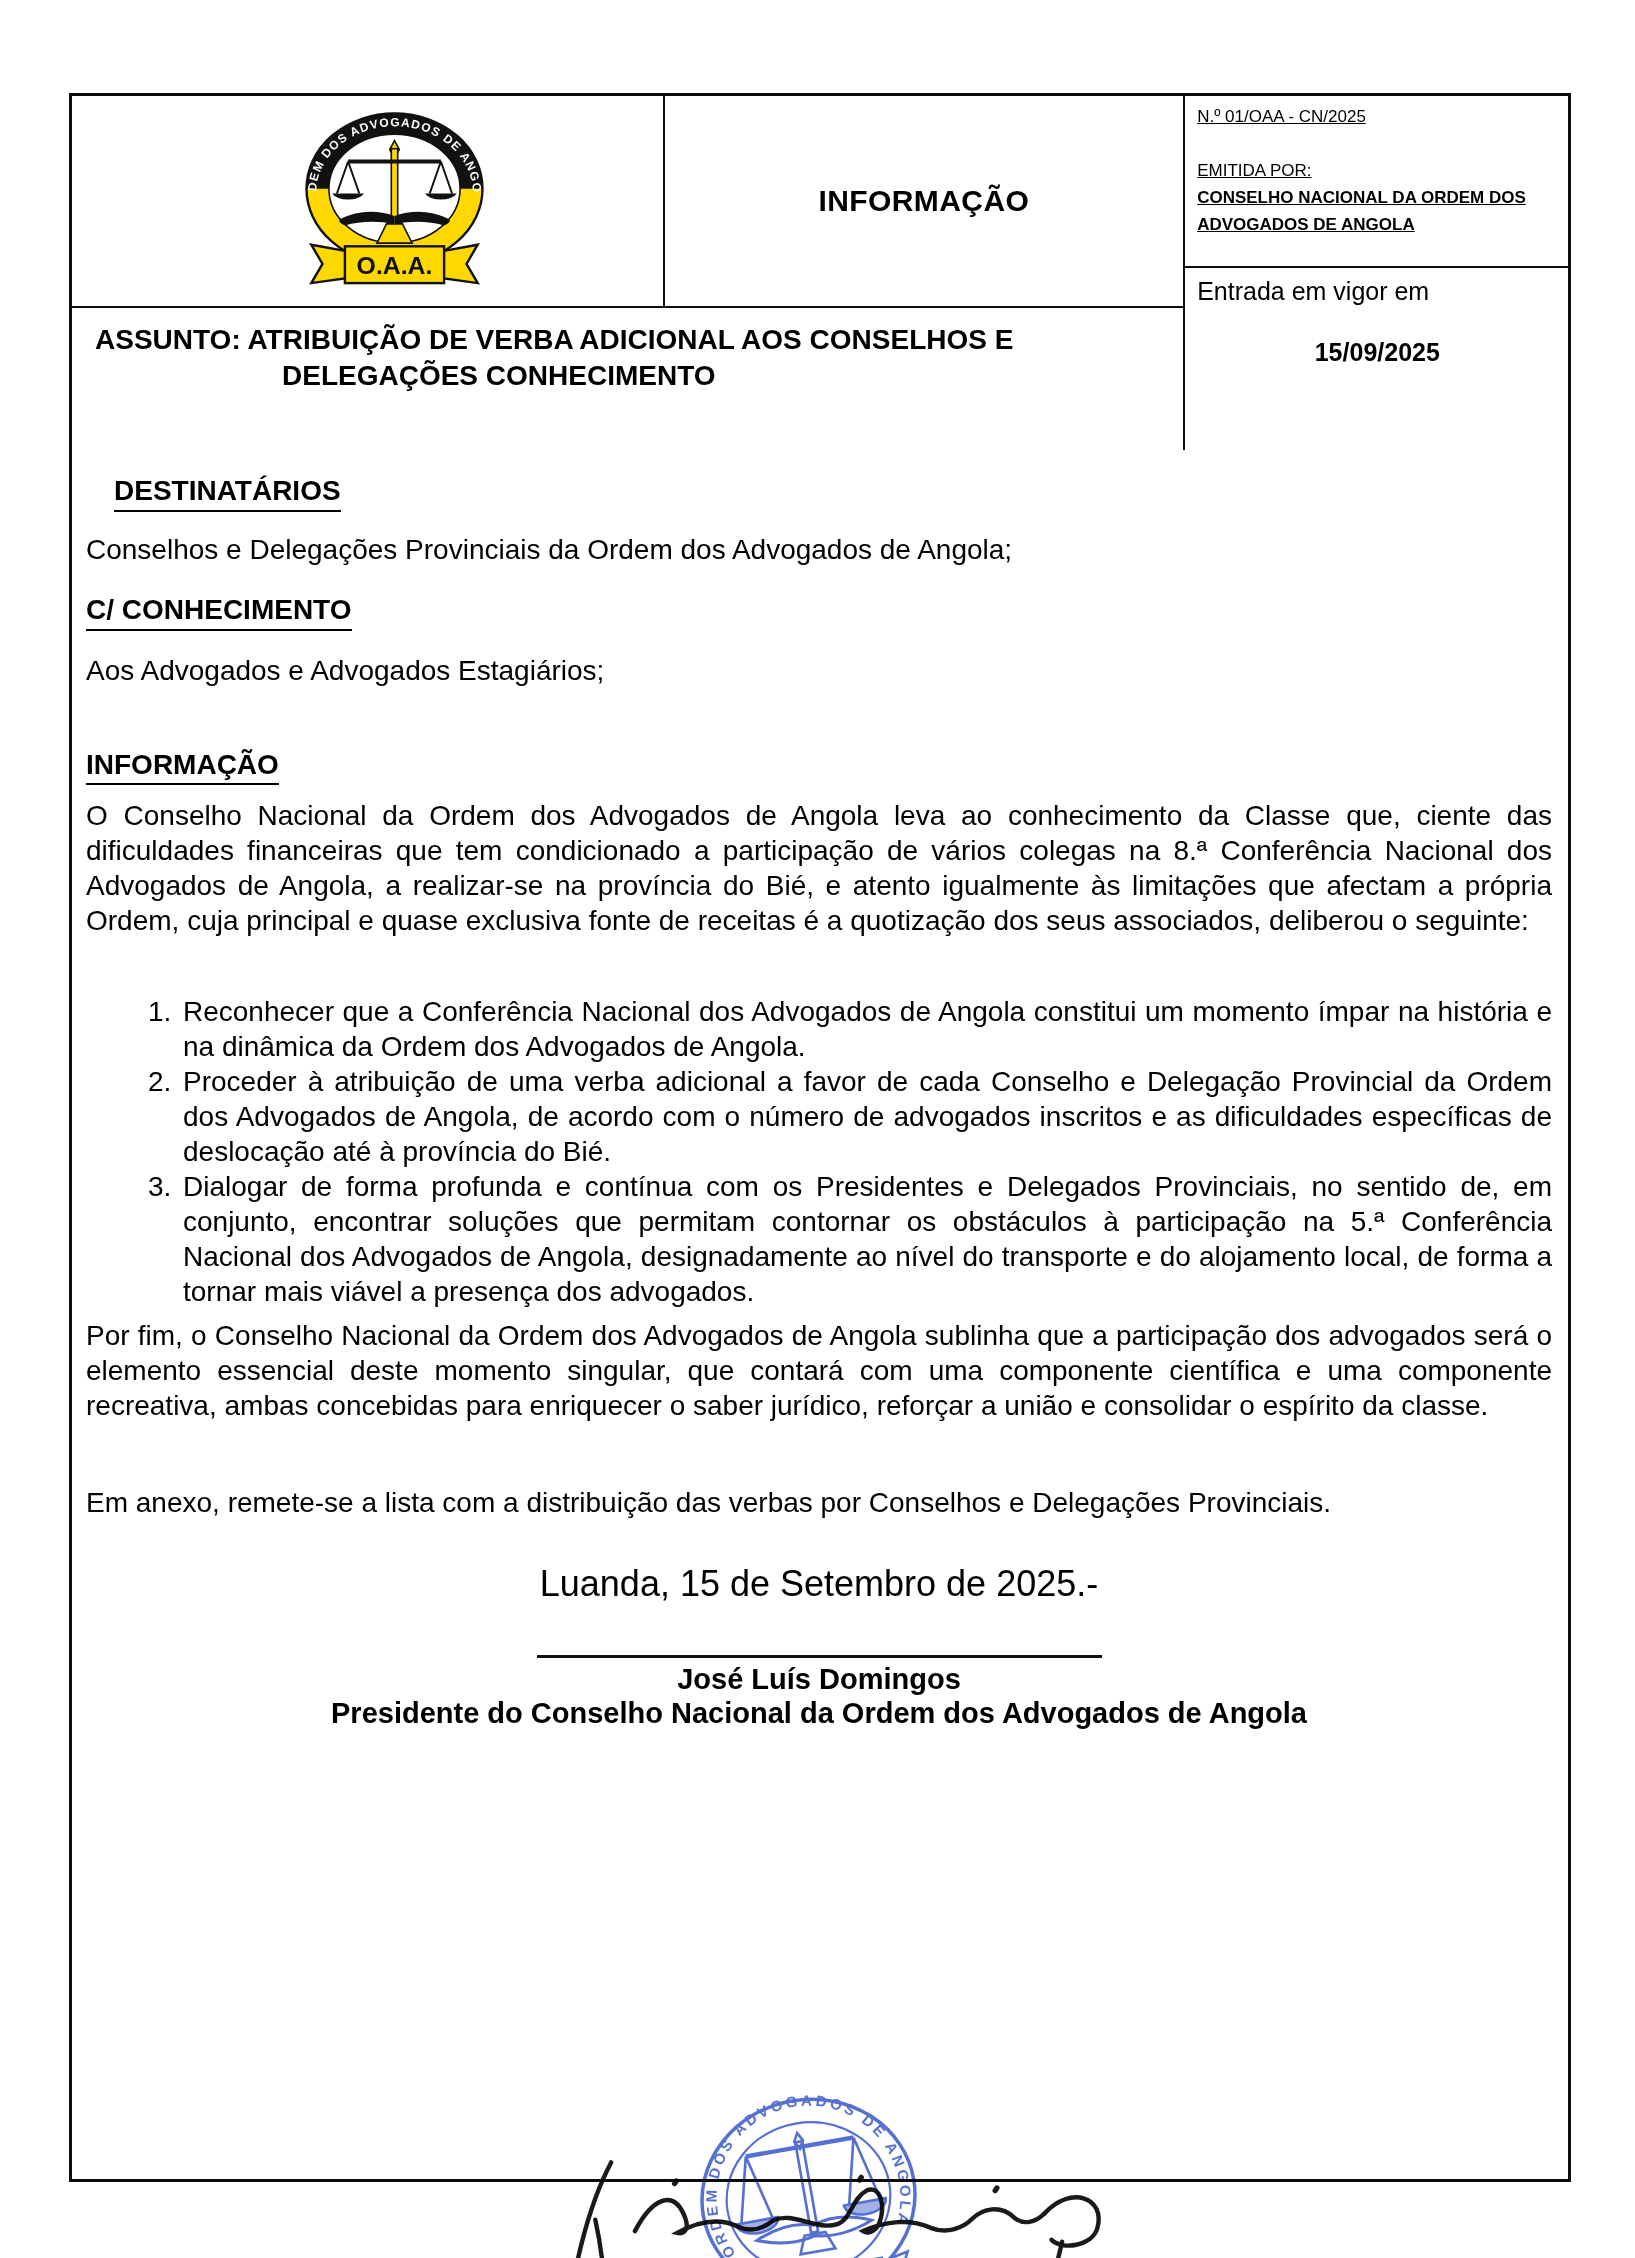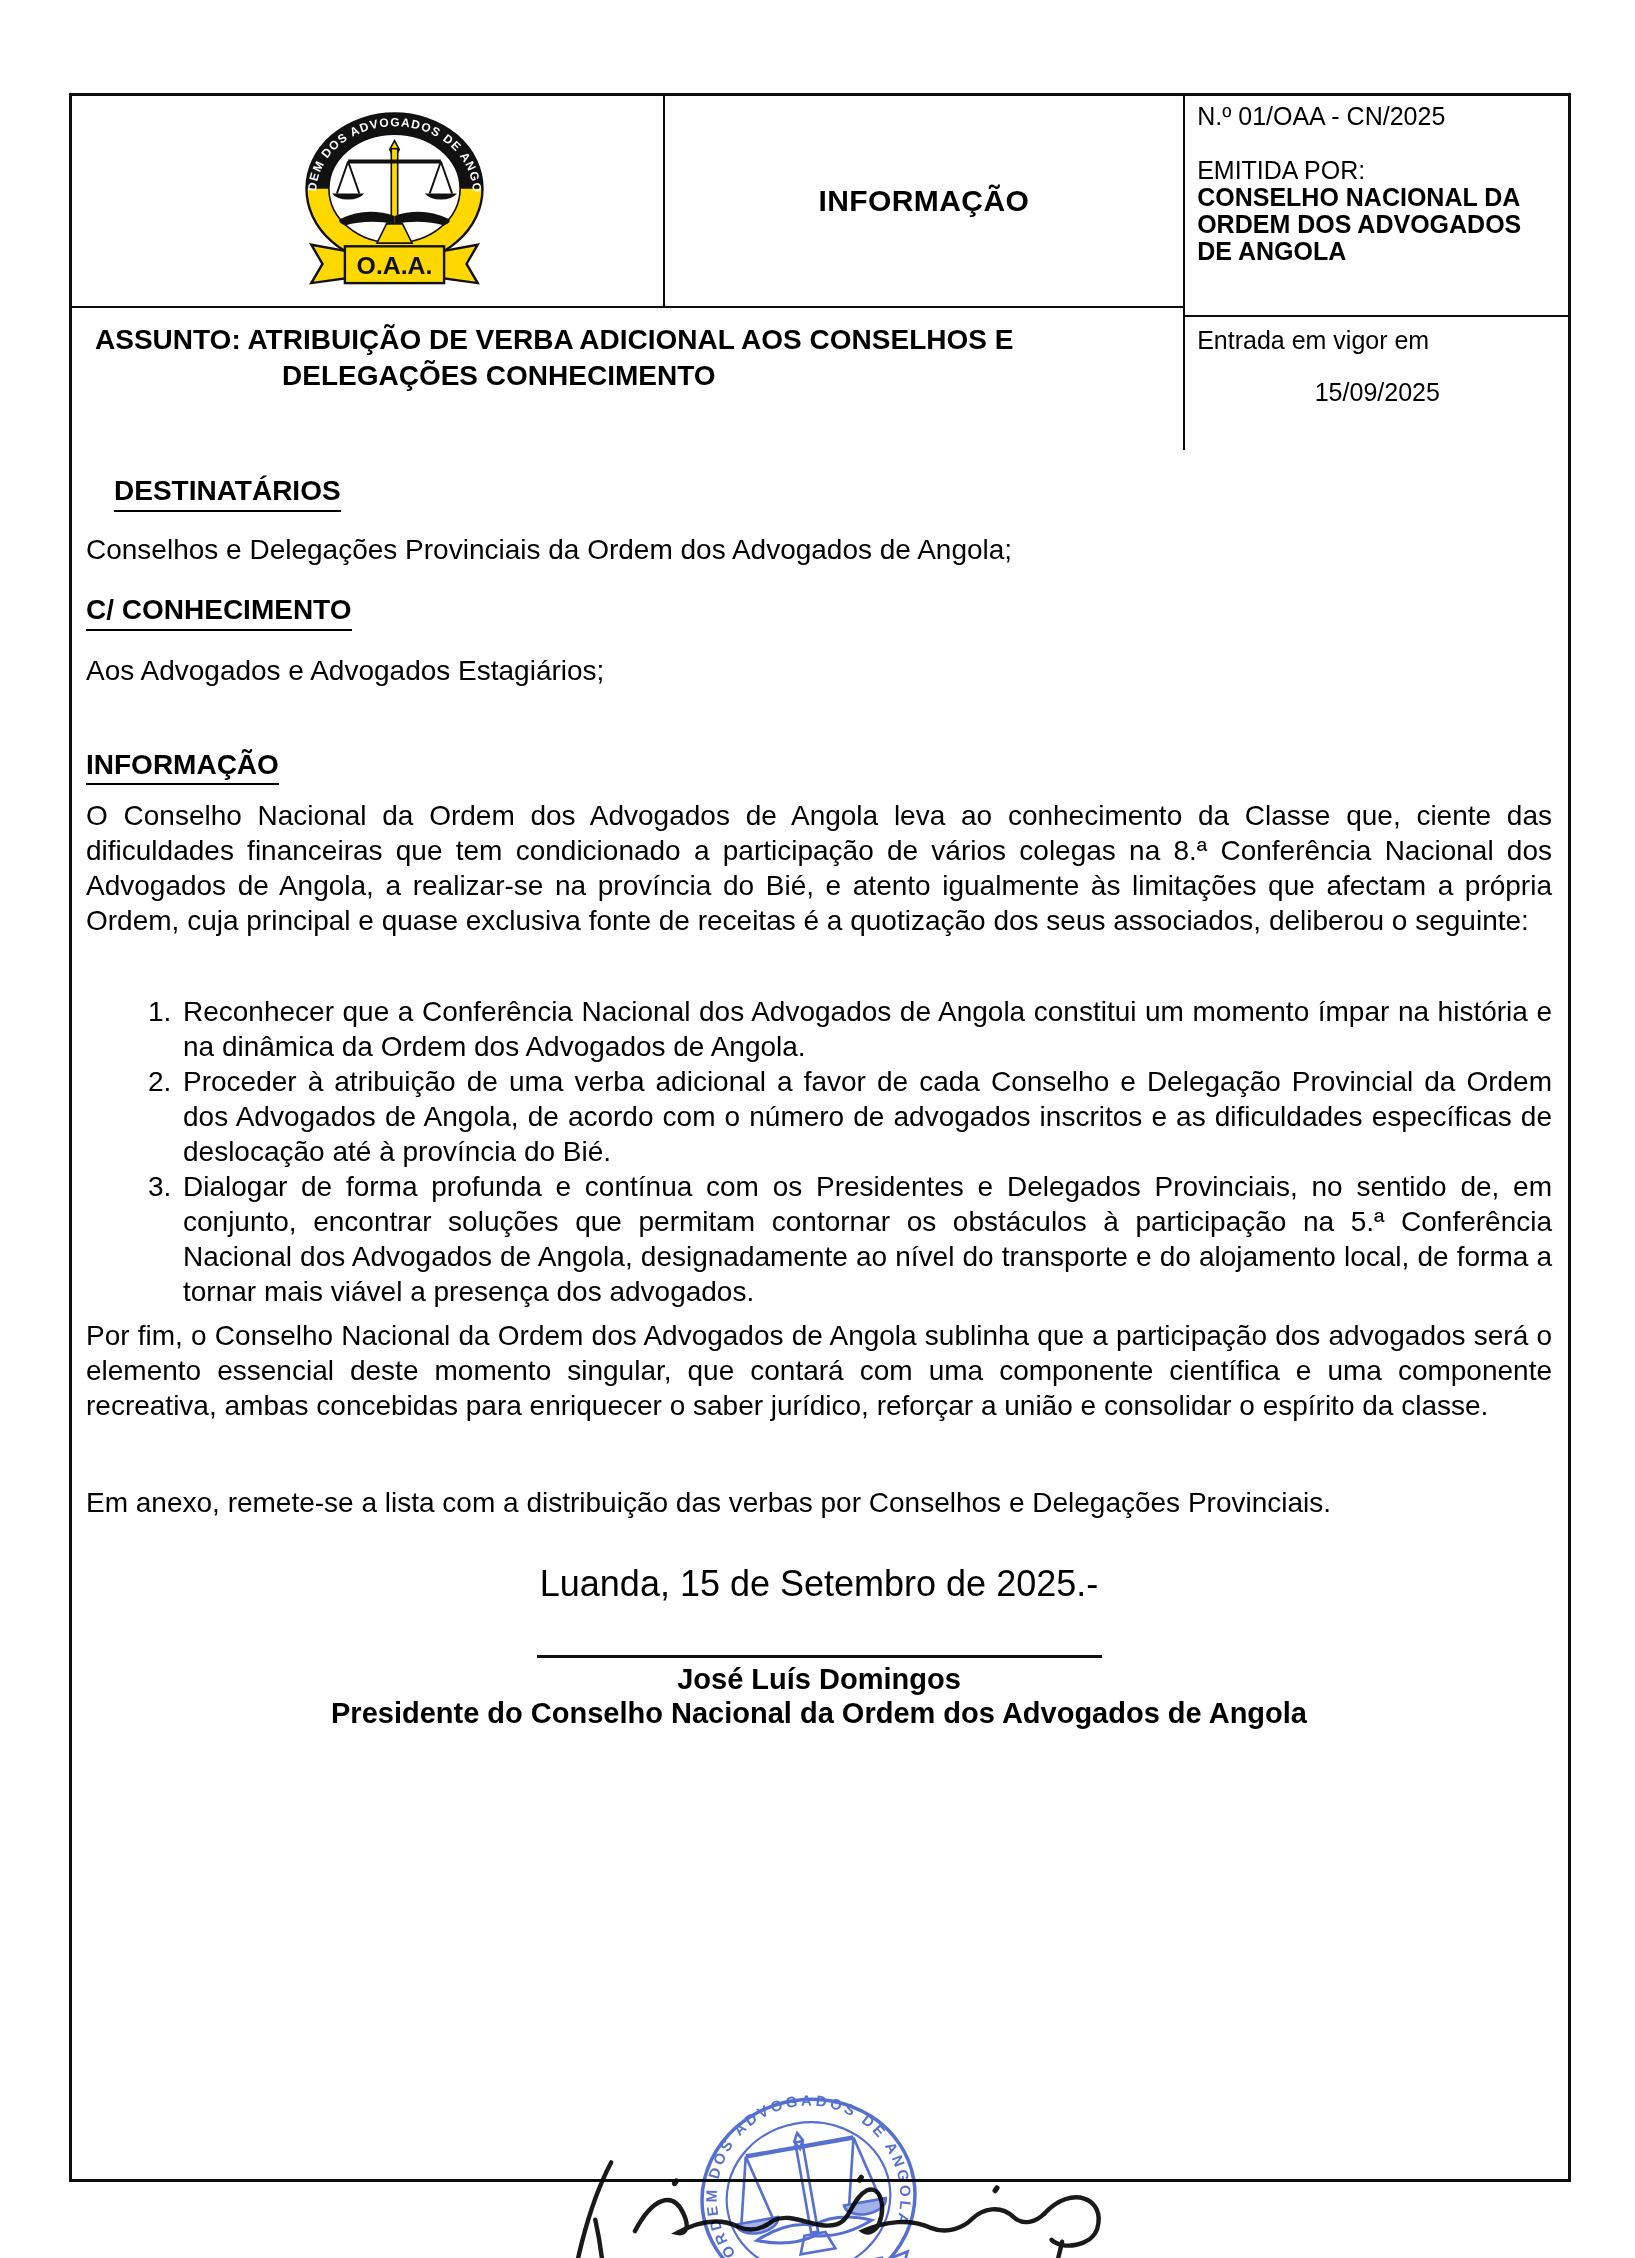--- a/index.html
+++ b/index.html
@@ -13,26 +13,26 @@
   .hdr-row1{height:212px;border-bottom:2.6px solid #0d0d0d;display:flex;box-sizing:border-box;}
   .cell-logo{width:593px;border-right:2.6px solid #0d0d0d;box-sizing:border-box;
              display:flex;align-items:center;justify-content:center;}
   .cell-logo svg{transform:translateX(26.5px);}
   .cell-info{flex:1;display:flex;align-items:center;justify-content:center;}
   .info-title{font-size:30px;font-weight:bold;letter-spacing:0.4px;}
   .hdr-row2{flex:1;padding:14px 24px 0 23px;box-sizing:border-box;
             font-size:28px;font-weight:bold;line-height:36px;}
   .subj-l2{padding-left:187px;}
   .hdr-right{width:386px;border-left:2.6px solid #0d0d0d;display:flex;flex-direction:column;box-sizing:border-box;}
-  .cell-num{height:221px;border-bottom:2.6px solid #0d0d0d;box-sizing:border-box;
-            padding:7px 10.6px 0 12.4px;font-size:25px;line-height:27px;}
+  .cell-num{height:172px;border-bottom:2.6px solid #0d0d0d;box-sizing:border-box;
+            padding:7px 10.6px 0 12.4px;font-size:17px;line-height:27px;text-decoration:underline;}
   .refnum{margin-bottom:27px;}
   .emitida-org{font-weight:bold;}
   .cell-vigor{flex:1;padding:8.8px 10.6px 0 12.4px;font-size:25px;line-height:28px;box-sizing:border-box;}
-  .vigor-date{text-align:center;margin-top:24px;}
+  .vigor-date{text-align:center;margin-top:33px;font-weight:bold;}
   
   .bd{position:relative;border-top:0;height:1732px;box-sizing:border-box;
       padding:0 16px 0 14px;font-size:28px;line-height:35px;}
   .bd .h{display:inline-block;font-weight:bold;border-bottom:2.6px solid #000;padding-bottom:1.8px;}
   .mt-h1{margin-top:23px;margin-left:28px;}
   .para{text-align:justify;margin:0;}
   .p-dest{margin-top:20px;}
   .h-cc{margin-top:25px;}
   .p-cc{margin-top:22px;}
   .h-info{margin-top:59px;}

